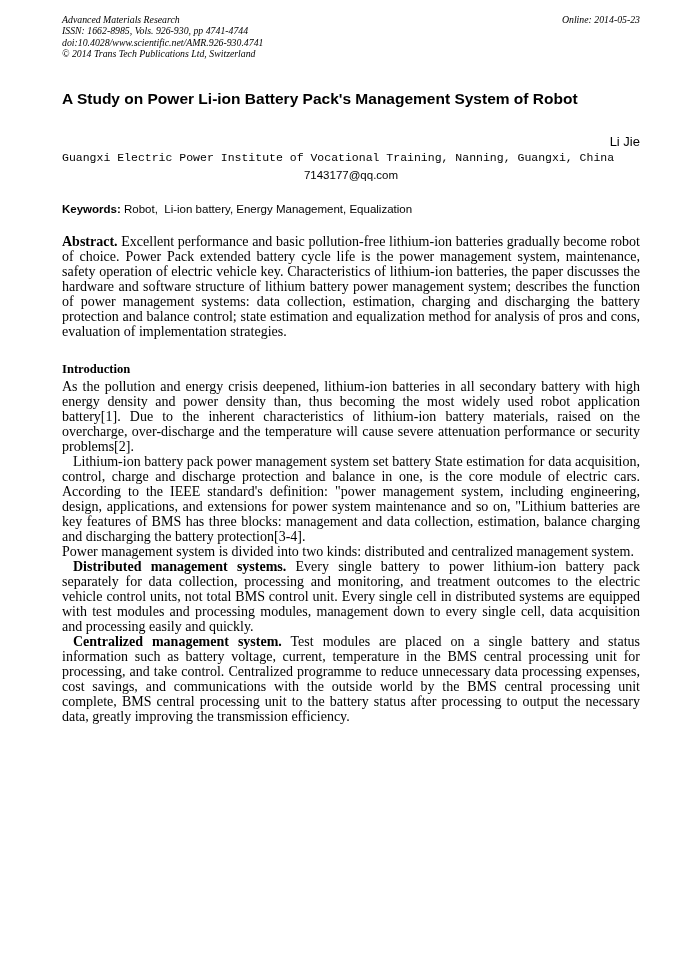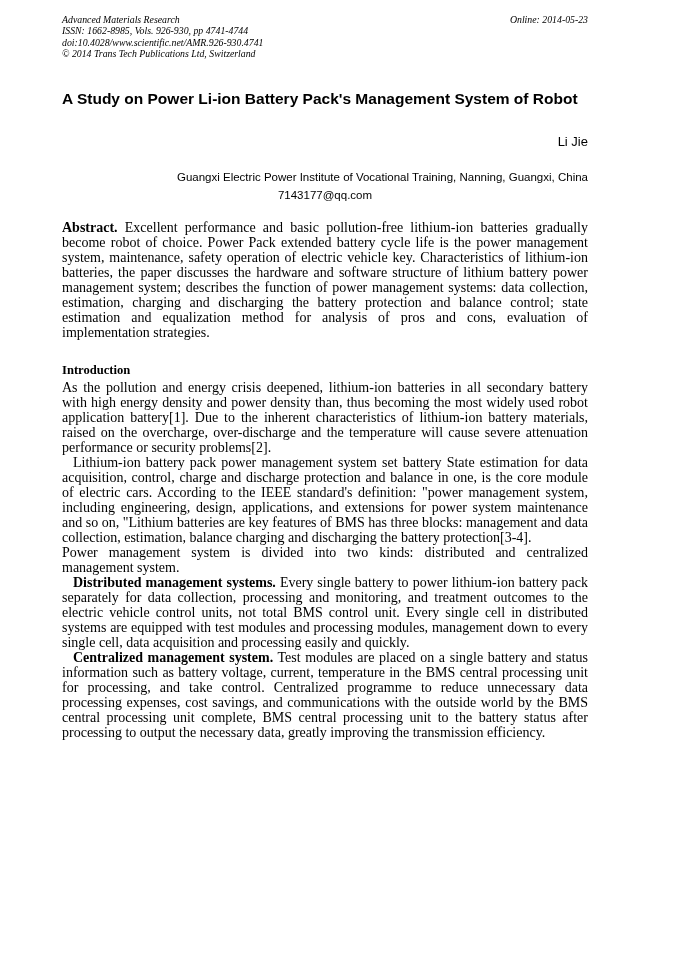--- a/index.html
+++ b/index.html
@@ -2,36 +2,36 @@
 <html><head>
 <meta charset="utf-8">
 <style>
   html, body { margin: 0; padding: 0; background: #ffffff; }
   body {
     width: 678px; height: 959px;
     color: #000;
     font-family: "Liberation Serif", serif;
     -webkit-font-smoothing: antialiased;
   }
-  .page { box-sizing: border-box; width: 678px; height: 959px; padding: 14px 90px 0 62px; overflow: hidden; }
+  .page { box-sizing: border-box; width: 678px; height: 959px; padding: 14px 38px 0 62px; overflow: hidden; }
 
   .hdr { display: flex; justify-content: space-between; align-items: flex-start;
          font-style: italic; font-size: 9.8px; line-height: 11.3px; }
   .hdr-left div { white-space: nowrap; }
   .hdr-right { white-space: nowrap; }
 
   .title { margin: 30px 0 0 0; text-align: left;
            font-family: "Liberation Sans", sans-serif; font-weight: bold;
            font-size: 15.5px; line-height: 19px; }
 
   .author { margin-top: 26px; text-align: right;
             font-family: "Liberation Sans", sans-serif; font-size: 13px; line-height: 16px; }
 
-  .affil { margin-top: 20px; text-align: right;
-           font-family: Liberation Sans, sans-serif; font-size: 11.5px; line-height: 15px; }
+  .affil { text-align: left;
+           font-family: Liberation Mono, monospace; font-size: 11.5px; line-height: 15px; }
   .email { margin-top: 3px; text-align: center;
            font-family: "Liberation Sans", sans-serif; font-size: 11.5px; line-height: 15px; }
 
   .keywords { margin: 19px 0 0 0;
               font-family: "Liberation Sans", sans-serif; font-size: 11.5px; line-height: 15px; }
   .keywords b { font-weight: bold; }
   .keywords .kw-list { white-space: pre-wrap; }
 
   p.body { margin: 0; font-size: 14px; line-height: 15px; text-align: justify; }
   p.abstract { margin-top: 17px; }
@@ -57,20 +57,21 @@
     <div class="hdr-right">Online: 2014-05-23</div>
   </div>
 
   <h1 class="title">A Study on Power Li-ion Battery Pack's Management System of Robot</h1>
 
   <div class="author">Li Jie</div>
 
   <div class="affil">Guangxi Electric Power Institute of Vocational Training, Nanning, Guangxi, China</div>
   <div class="email">7143177@qq.com</div>
 
+  <p class="keywords"><b>Keywords:</b> <span class="kw-list">Robot,  Li-ion battery, Energy Management, Equalization</span></p>
 
   <p class="body abstract"><b>Abstract.</b> <span>Excellent performance and basic pollution-free lithium-ion batteries gradually become robot of choice. Power Pack extended battery cycle life is the power management system, maintenance, safety operation of electric vehicle key. Characteristics of lithium-ion batteries, the paper discusses the hardware and software structure of lithium battery power management system; describes the function of power management systems: data collection, estimation, charging and discharging the battery protection and balance control; state estimation and equalization method for analysis of pros and cons, evaluation of implementation strategies.</span></p>
 
   <h2 class="sec first-para-follows">Introduction</h2>
   <p class="body">As the pollution and energy crisis deepened, lithium-ion batteries in all secondary battery with high energy density and power density than, thus becoming the most widely used robot application battery[1]. Due to the inherent characteristics of lithium-ion battery materials, raised on the overcharge, over-discharge and the temperature will cause severe attenuation performance or security problems[2].</p>
   <p class="body indent">Lithium-ion battery pack power management system set battery State estimation for data acquisition, control, charge and discharge protection and balance in one, is the core module of electric cars. According to the IEEE standard's definition: "power management system, including engineering, design, applications, and extensions for power system maintenance and so on, "Lithium batteries are key features of BMS has three blocks: management and data collection, estimation, balance charging and discharging the battery protection[3-4].</p>
 
   <p class="body">Power management system is divided into two kinds: distributed and centralized management system.</p>
   <p class="body indent"><b>Distributed management systems.</b> <span>Every single battery to power lithium-ion battery pack separately for data collection, processing and monitoring, and treatment outcomes to the electric vehicle control units, not total BMS control unit. Every single cell in distributed systems are equipped with test modules and processing modules, management down to every single cell, data acquisition and processing easily and quickly.</span></p>
   <p class="body indent"><b>Centralized management system.</b> <span>Test modules are placed on a single battery and status information such as battery voltage, current, temperature in the BMS central processing unit for processing, and take control. Centralized programme to reduce unnecessary data processing expenses, cost savings, and communications with the outside world by the BMS central processing unit complete, BMS central processing unit to the battery status after processing to output the necessary data, greatly improving the transmission efficiency.</span></p>

